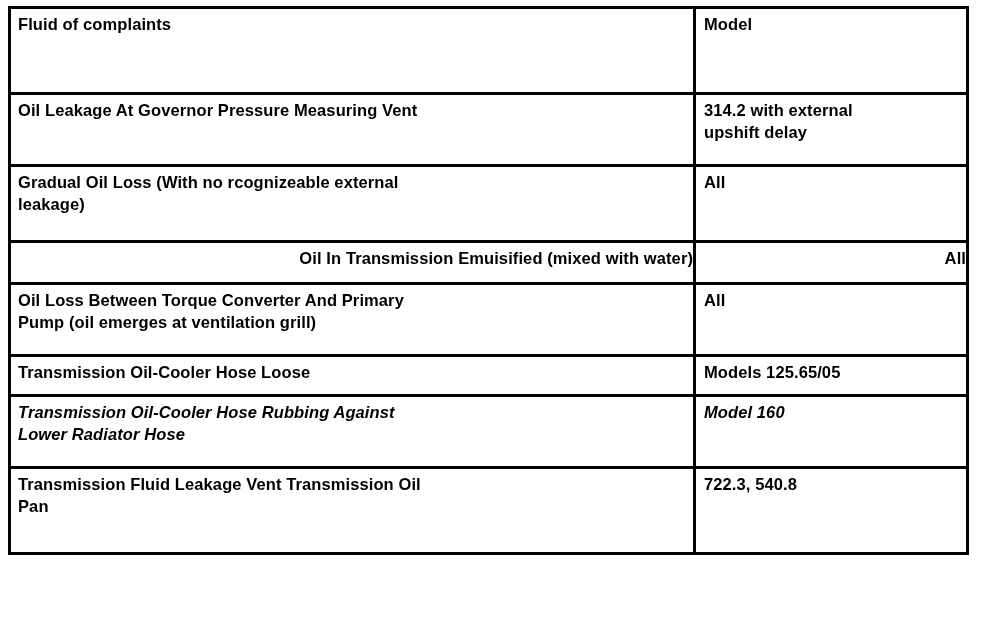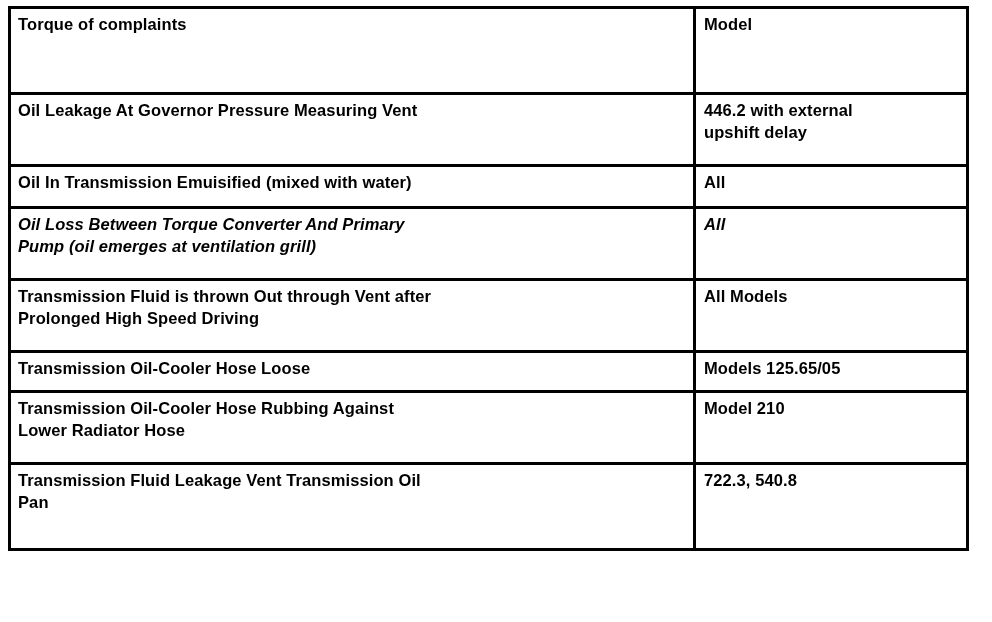--- a/index.html
+++ b/index.html
@@ -40,100 +40,100 @@
     letter-spacing: 0.1px;
     background: #ffffff;
   }
   table.survey td.right {
     padding-left: 8px;
   }
   
   tr.r0 td { height: 72px; }
   tr.r1 td { height: 58px; }
   tr.r2 td { height: 62px; }
-  tr.r3 td { height: 28px; }
-  tr.r4 td { height: 58px; font-style: italic; }
+  tr.r3 td { height: 28px; text-align: right; }
+  tr.r4 td { height: 58px; }
   tr.r5 td { height: 58px; }
   tr.r6 td { height: 26px; margin-top: 44px; }
-  tr.r7 td { height: 58px; }
+  tr.r7 td { height: 58px; font-style: italic; }
   tr.r8 td { height: 72px; }
 
   .cell-text {
     display: block;
     white-space: pre-line;
   }
 </style>
 </head>
 <body>
 
 <div id="sheet">
   <table class="survey">
     <colgroup>
       <col class="c1">
       <col class="c2">
     </colgroup>
     <tbody>
       <tr class="r0">
         <td>
-            <span class="cell-text">Torque of complaints</span>
+            <span class="cell-text">Fluid of complaints</span>
           </td>
         <td class="right">
             <span class="cell-text">Model</span>
           </td>
       </tr>
       <tr class="r1">
         <td>
             <span class="cell-text">Oil Leakage At Governor Pressure Measuring Vent</span>
           </td>
         <td class="right">
-            <span class="cell-text">446.2 with external
+            <span class="cell-text">314.2 with external
 upshift delay</span>
+          </td>
+      </tr>
+      <tr class="r2">
+        <td>
+            <span class="cell-text">Gradual Oil Loss (With no rcognizeable external
+leakage)</span>
+          </td>
+        <td class="right">
+            <span class="cell-text">All</span>
           </td>
       </tr>
       <tr class="r3">
         <td>
             <span class="cell-text">Oil In Transmission Emuisified (mixed with water)</span>
           </td>
         <td class="right">
             <span class="cell-text">All</span>
           </td>
       </tr>
       <tr class="r4">
         <td>
             <span class="cell-text">Oil Loss Between Torque Converter And Primary
 Pump (oil emerges at ventilation grill)</span>
           </td>
         <td class="right">
             <span class="cell-text">All</span>
           </td>
       </tr>
-      <tr class="r5">
-        <td>
-            <span class="cell-text">Transmission Fluid is thrown Out through Vent after
-Prolonged High Speed Driving</span>
-          </td>
-        <td class="right">
-            <span class="cell-text">All Models</span>
-          </td>
-      </tr>
       <tr class="r6">
         <td>
             <span class="cell-text">Transmission Oil-Cooler Hose Loose</span>
           </td>
         <td class="right">
             <span class="cell-text">Models 125.65/05</span>
           </td>
       </tr>
       <tr class="r7">
         <td>
             <span class="cell-text">Transmission Oil-Cooler Hose Rubbing Against
 Lower Radiator Hose</span>
           </td>
         <td class="right">
-            <span class="cell-text">Model  210</span>
+            <span class="cell-text">Model  160</span>
           </td>
       </tr>
       <tr class="r8">
         <td>
             <span class="cell-text">Transmission Fluid Leakage Vent Transmission Oil
 Pan</span>
           </td>
         <td class="right">
             <span class="cell-text">722.3,  540.8</span>
           </td>

